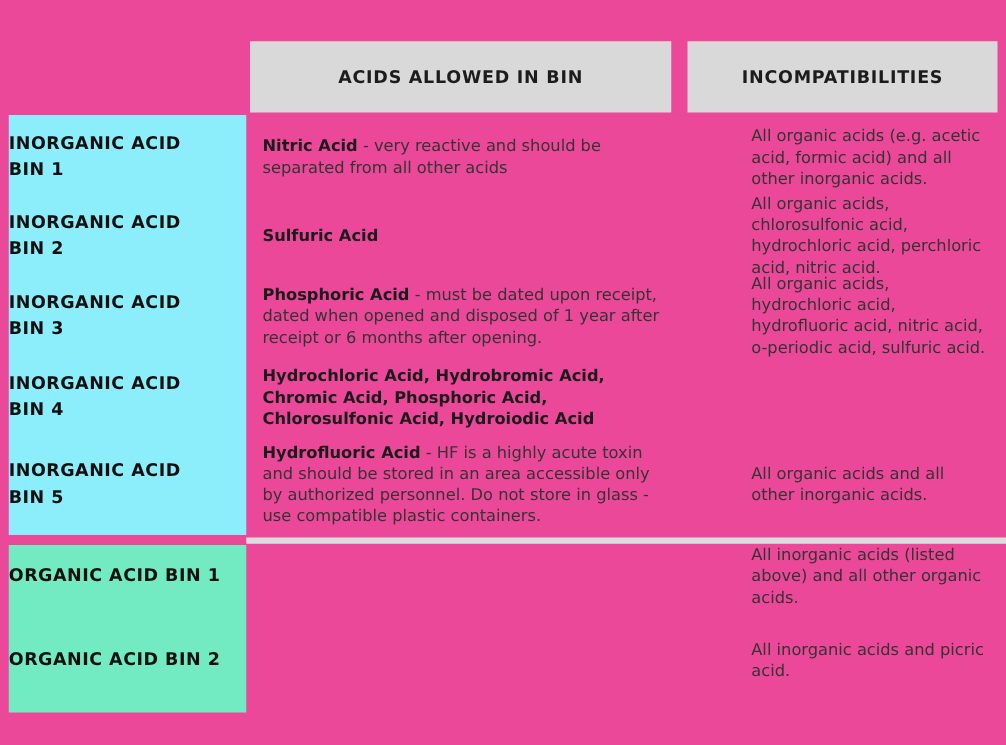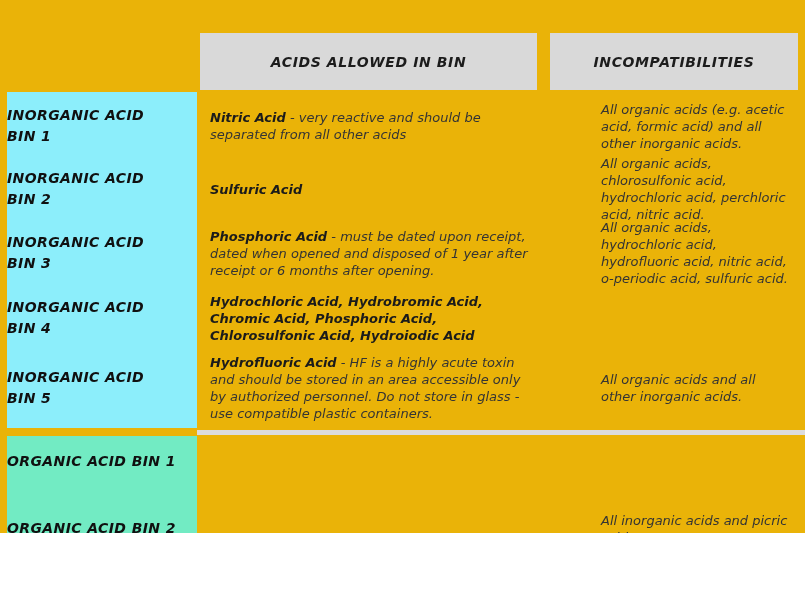--- a/index.html
+++ b/index.html
@@ -1,17 +1,17 @@
 <!DOCTYPE html>
 <html><head>
 <meta charset="utf-8">
 <style>
   html,body{margin:0;padding:0;background:#ffffff;}
   body{font-family:"DejaVu Sans", sans-serif;}
-  .page{position:relative;width:805px;height:533px;background:#eab308;overflow:hidden;font-style:italic;}
+  .page{position:relative;width:805px;height:596px;background:#ec4899;overflow:hidden;}
   .grid{
     position:absolute;left:7px;top:33px;
     display:grid;
     grid-template-columns:190px 3px 337px 13px 248px;
     grid-template-rows:57px 2px 68px 58px 70px 60px 80px 8px 51px 83px;
   }
   .c1{grid-column:1}.c3{grid-column:3}.c5{grid-column:5}
   .r-hdr{grid-row:1}
   .r0{grid-row:3}.r1{grid-row:4}.r2{grid-row:5}.r3{grid-row:6}.r4{grid-row:7}
   .r5{grid-row:9}.r6{grid-row:10}
@@ -88,20 +88,21 @@
     </div>
     <div class="allowed c3 r4">
       <p class="txt"><b>Hydrofluoric Acid</b><span> - HF is a highly acute toxin and should be stored in an area accessible only by authorized personnel. Do not store in glass - use compatible plastic containers.</span></p>
     </div>
     <div class="incomp c5 r4">All organic acids and all other inorganic acids.</div>
 
     <div class="bin c1 r5">
       <span>ORGANIC ACID BIN 1</span>
       <span></span>
     </div>
+    <div class="incomp c5 r5">All inorganic acids (listed above) and all other organic acids.</div>
 
     <div class="bin c1 r6">
       <span>ORGANIC ACID BIN 2</span>
       <span></span>
     </div>
     <div class="incomp c5 r6">All inorganic acids and picric acid.</div>
 
   </div>
 </div>
 

